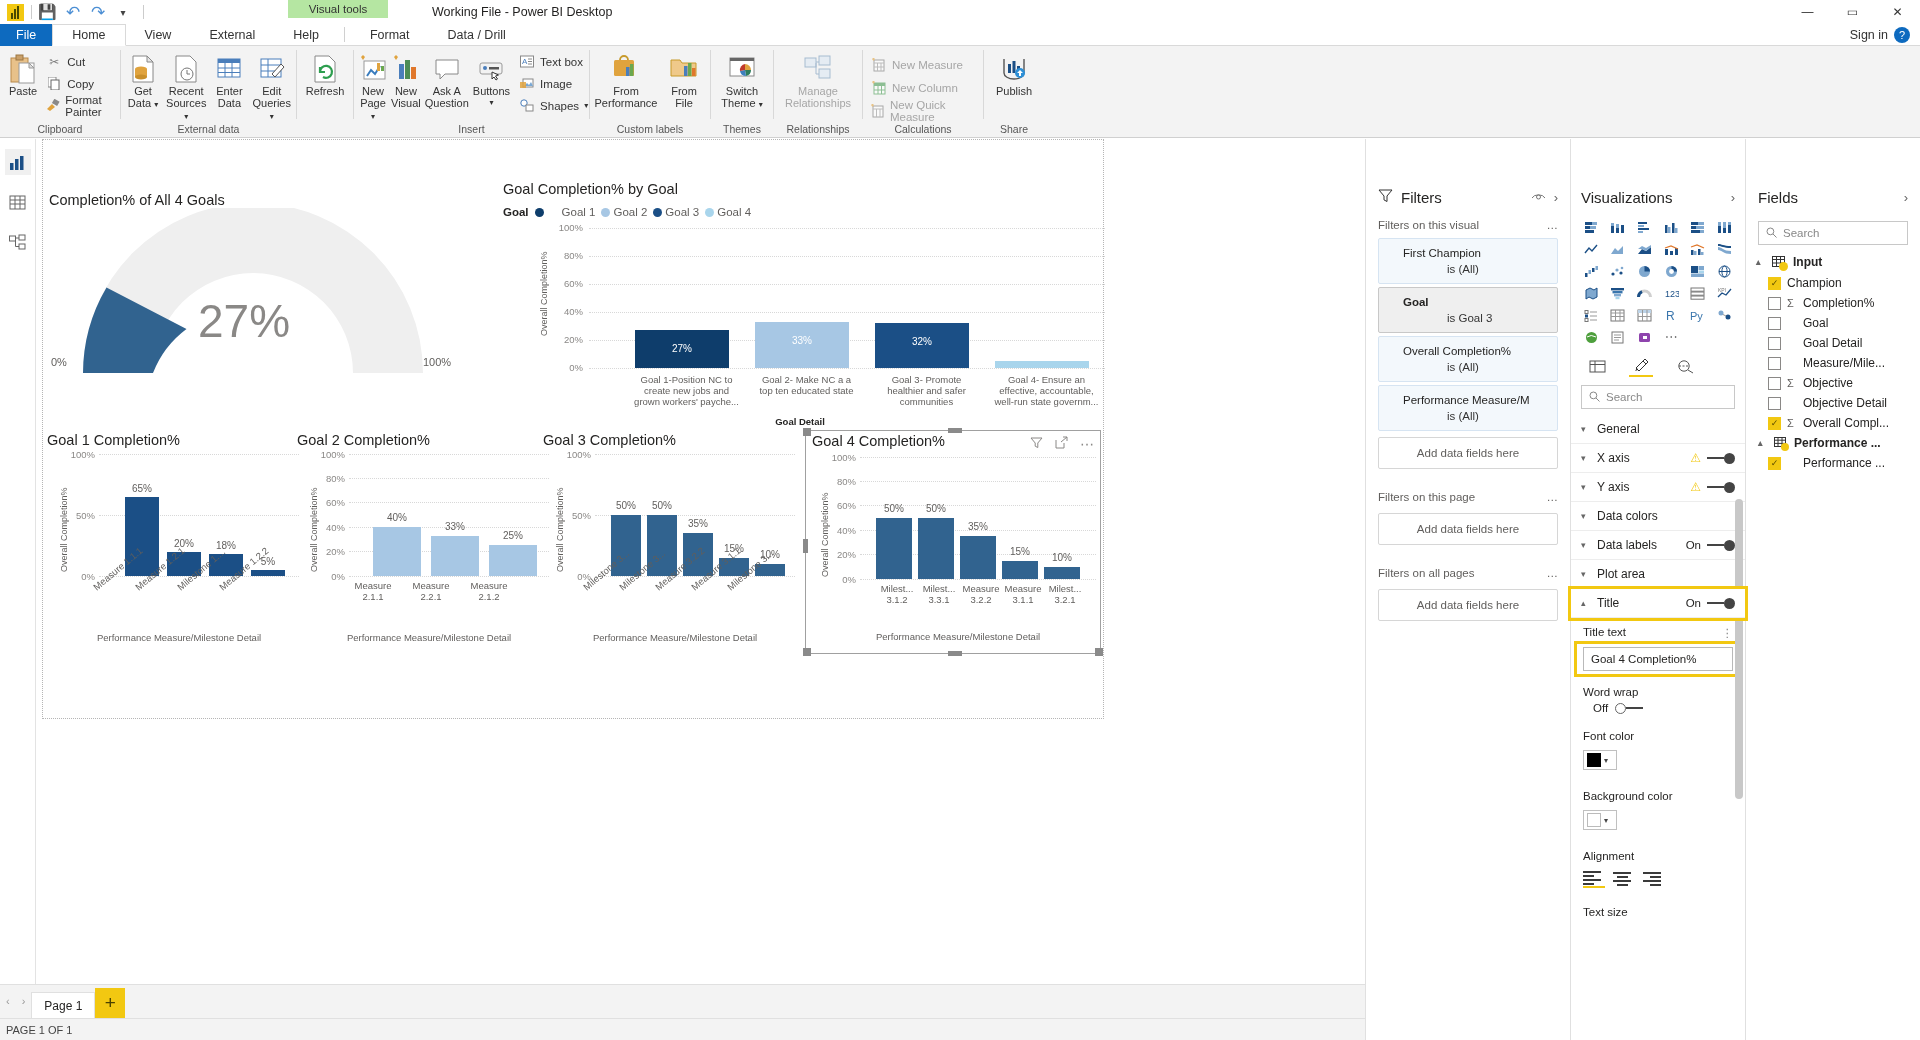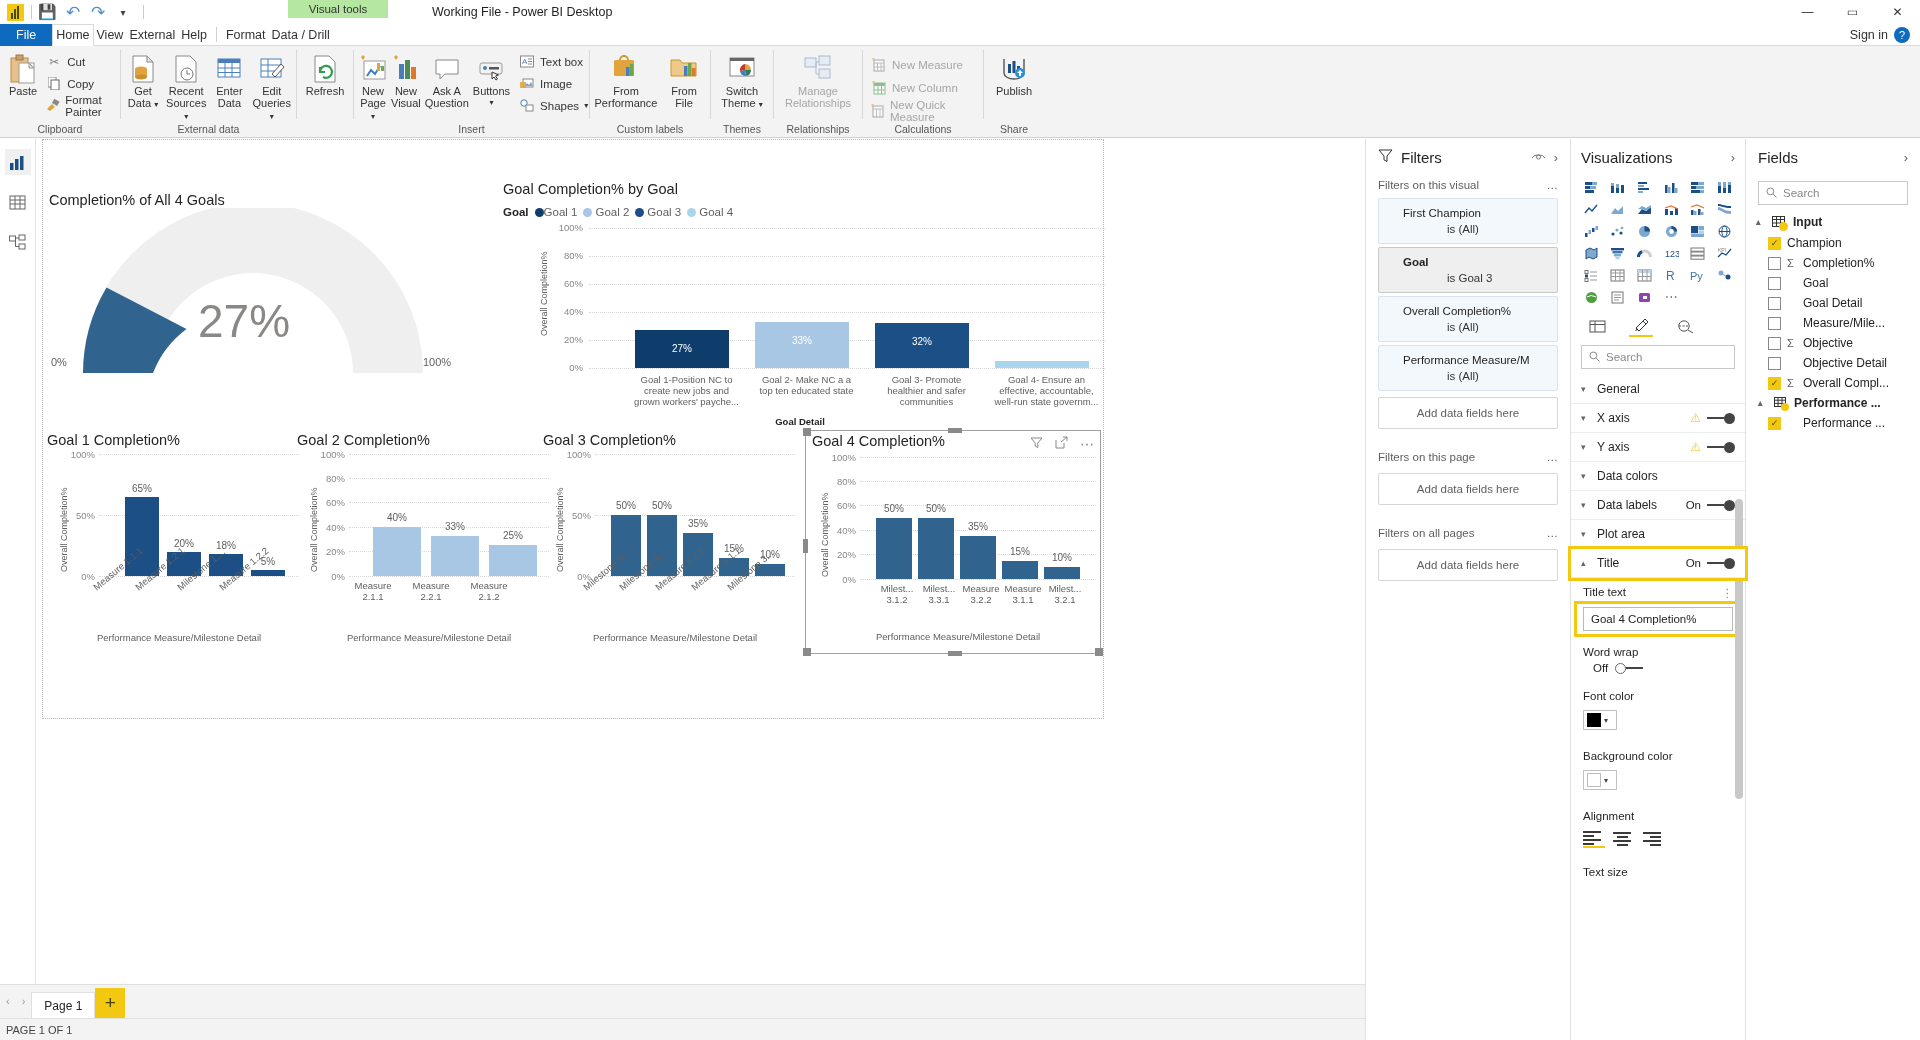--- a/index.html
+++ b/index.html
@@ -32,21 +32,21 @@
   }
   .win-btns { position: absolute; right: 0; top: 0; height: 24px; display: flex; }
   .win-btn { width: 45px; height: 24px; display: flex; align-items: center; justify-content: center; font-size: 12px; color: #333; }
 
   
   .ribbon-tabs {
     height: 22px; display: flex; align-items: stretch; background: #ffffff;
     border-bottom: 1px solid #d9d9d9; position: relative;
   }
   .rtab {
-    padding: 0 3px; display: flex; align-items: center; font-size: 12.5px;
+    padding: 0 19px; display: flex; align-items: center; font-size: 12.5px;
     color: #333; cursor: default; height: 22px;
   }
   .rtab.file { background: #0d6abf; color: #fff; padding: 0 16px; }
   .rtab.active { border: 1px solid #d9d9d9; border-bottom: 1px solid #fff; background: #fff; margin-bottom: -1px; }
   .rtab-sep { width: 1px; background: #d0d0d0; margin: 3px 6px; }
   .signin { position: absolute; right: 32px; top: 0; height: 22px; display: flex; align-items: center; font-size: 12.5px; color: #333; }
   .helpq { position: absolute; right: 10px; top: 3px; width: 16px; height: 16px; border-radius: 50%; background: #0d6abf; color: #fff; font-size: 11px; display: flex; align-items: center; justify-content: center; }
 
   
   .ribbon {
@@ -118,21 +118,21 @@
     align-items: center; justify-content: center; font-size: 19px; color: #4a4200;
   }
   .statusbar {
     position: absolute; left: 0; bottom: 0; right: 0; height: 22px;
     background: #f3f3f3; border-top: 1px solid #e0e0e0; display: flex;
     align-items: center; padding-left: 6px; font-size: 11px; color: #444;
   }
 
   
   .pane { position: absolute; top: 139px; bottom: 0; background: #ffffff; border-left: 1px solid #e0e0e0; }
-  .pane-hd { display: flex; align-items: center; height: 36px; padding: 0 12px; gap: 8px; }
+  .pane-hd { display: flex; align-items: center; height: 36px; padding: 0 12px; gap: 8px; margin-top: 40px; }
   .pane-title { font-size: 15px; color: #252423; flex: 1; }
   .pane-ico { color: #666; font-size: 13px; }
 
   #filters-pane { left: 1365px; width: 205px; }
   .f-sec-label { font-size: 11.5px; color: #605e5c; padding: 4px 12px 4px 12px; display:flex; justify-content:space-between; }
   .f-card {
     margin: 3px 12px; border: 1px solid #d6e4f2; background: #f3f8fc; border-radius: 2px;
     padding: 6px 24px; font-size: 11.5px; color: #252423; line-height: 16px;
   }
   .f-card.active { background: #efefef; border-color: #c8c8c8; }
@@ -608,21 +608,21 @@
       <div class="axis-lbl" style="position:absolute;left:8px;top:172px;font-size:11px;color:#605e5c">0%</div>
       <div class="axis-lbl" style="position:absolute;left:380px;top:172px;font-size:11px;color:#605e5c">100%</div>
       <div style="position:absolute;left:155px;top:110px;font-size:46px;color:#8a8886;font-weight:300">27%</div>
     </div>
 
     <div class="visual" style="left:452px; top:36px; width:610px; height:250px;">
       <div class="vtitle" style="position:absolute;left:8px;top:5px;">Goal Completion% by Goal</div>
 
       <div style="position:absolute;left:8px;top:30px;display:flex;align-items:center;gap:6px;font-size:11.5px;color:#605e5c">
         <span style="font-weight:bold;color:#252423">Goal</span>
-        <span style="display:flex;align-items:center;gap:0">
+        <span style="display:flex;align-items:center;gap:18px">
             <i style="width:9px;height:9px;border-radius:50%;background:#0E3D6B;display:inline-block"></i>
             <span>Goal 1</span>
           </span>
         <span style="display:flex;align-items:center;gap:3px">
             <i style="width:9px;height:9px;border-radius:50%;background:#A7C7E4;display:inline-block"></i>
             <span>Goal 2</span>
           </span>
         <span style="display:flex;align-items:center;gap:3px">
             <i style="width:9px;height:9px;border-radius:50%;background:#1B4F86;display:inline-block"></i>
             <span>Goal 3</span>

